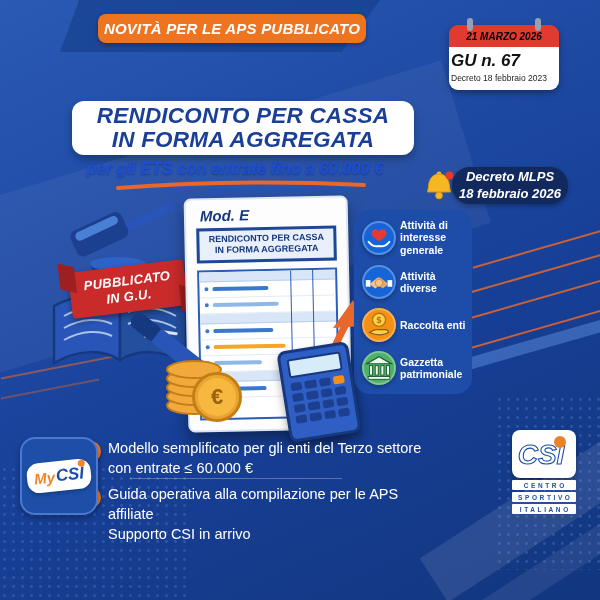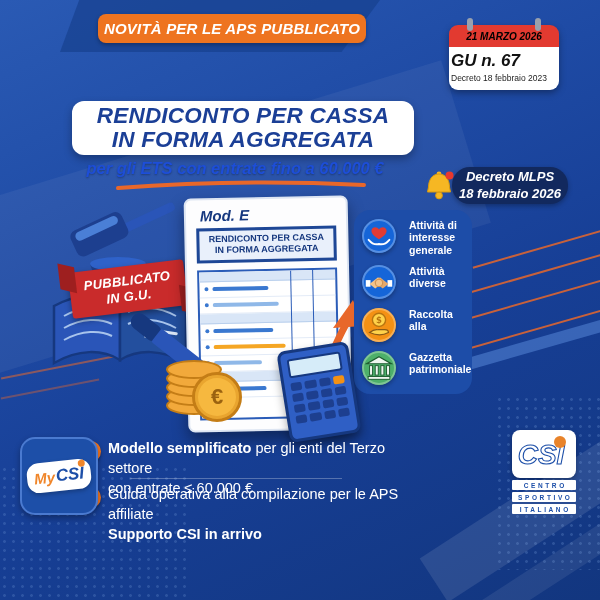--- a/index.html
+++ b/index.html
@@ -105,34 +105,34 @@
   .calc{position:absolute;left:283px;top:346px;width:66px;height:86px;background:#2f5fc5;border:3px solid #16387f;
     border-radius:8px;transform:rotate(-9deg);z-index:5;box-shadow:0 5px 10px rgba(0,0,0,.35)}
   .calc-screen{margin:6px 6px 5px;height:15px;background:#d6ecf9;border:2px solid #16387f;border-radius:3px}
   .calc-keys{display:grid;grid-template-columns:repeat(4,1fr);gap:3px;margin:0 6px}
   .calc-keys i{height:8px;background:#1d3f8f;border-radius:2px}
   .calc-keys i.orange{background:#f49114}
 
   
   .panel{position:absolute;left:354px;top:210px;width:118px;height:184px;background:#1d4da8;border-radius:16px;
     padding:9px 6px 9px 8px;box-sizing:border-box;display:flex;flex-direction:column;justify-content:space-between;z-index:4}
-  .act{display:flex;align-items:flex-start;gap:13px}
+  .act{display:flex;align-items:center;gap:4px}
   .act-circle{width:34px;height:34px;border-radius:50%;flex-shrink:0;display:flex;align-items:center;justify-content:center;
     box-shadow:inset 0 0 0 2px rgba(255,255,255,.28),0 2px 4px rgba(0,0,0,.3)}
   .ac-blue{background:#1565d8}.ac-orange{background:#f49114}.ac-green{background:#4db06a}
   .act-label{color:#fff;font-weight:700;font-size:10.5px;line-height:1.18}
 
   
   .check{position:absolute;width:21px;height:21px;border-radius:50%;background:#ee7420;color:#fff;
     display:flex;align-items:center;justify-content:center;font-size:13px;font-weight:800;
     box-shadow:0 2px 3px rgba(0,0,0,.3);z-index:5}
   .ck1{left:80px;top:441px}.ck2{left:80px;top:487px}
   .cl-text{position:absolute;left:108px;width:320px;color:#fff;font-size:14.5px;line-height:1.38;z-index:5}
   .cl1{top:438px}.cl2{top:484px}
-  .cl-text b{font-weight:700}
+  .cl-text b{font-weight:400}
   .divider{position:absolute;left:130px;top:478px;width:212px;height:1px;background:rgba(255,255,255,.28);z-index:5}
 
   
   .mycsi{position:absolute;left:20px;top:437px;width:74px;height:74px;background:#1d4fa8;
     border:2px solid #4a7ad0;border-radius:15px;display:flex;align-items:center;justify-content:center;z-index:5;
     box-shadow:0 3px 6px rgba(0,0,0,.3)}
   .mycsi-sticker{background:#fff;border-radius:12px;padding:6px 7px 7px;transform:rotate(-6deg);
     display:flex;align-items:flex-end;gap:1px;box-shadow:0 2px 4px rgba(0,0,0,.25)}
   .mycsi-my{color:#f0862a;font-weight:800;font-style:italic;font-size:15px;line-height:1}
   .mycsi-csi{color:#1d4fa8;font-weight:800;font-style:italic;font-size:17px;line-height:1;position:relative}
@@ -335,21 +335,21 @@
     <div class="act-label">Attività diverse</div>
   </div>
   <div class="act">
     <div class="act-circle ac-orange">
       <svg width="36" height="36" viewBox="0 0 36 36">
         <circle cx="18" cy="12.5" r="7" fill="#ffd24a" stroke="#b8740f" stroke-width="1.5"></circle>
         <text x="18" y="16" text-anchor="middle" font-size="9" font-weight="bold" fill="#b8740f" font-family="'DejaVu Sans',sans-serif">$</text>
         <path d="M8,26 Q13,22 17,23 L24,23 Q28,23 28,26 Q19,31 8,26 Z" fill="#ffd24a" stroke="#8a5a16" stroke-width="1.3"></path>
       </svg>
     </div>
-    <div class="act-label">Raccolta alla</div>
+    <div class="act-label">Raccolta enti</div>
   </div>
   <div class="act">
     <div class="act-circle ac-green">
       <svg width="36" height="36" viewBox="0 0 36 36">
         <polygon points="18,6 31,13.5 5,13.5" fill="#eef7ee" stroke="#1e5c30" stroke-width="1.3"></polygon>
         <rect x="8" y="15.5" width="3.2" height="10" fill="#eef7ee" stroke="#1e5c30" stroke-width="1"></rect>
         <rect x="14" y="15.5" width="3.2" height="10" fill="#eef7ee" stroke="#1e5c30" stroke-width="1"></rect>
         <rect x="20" y="15.5" width="3.2" height="10" fill="#eef7ee" stroke="#1e5c30" stroke-width="1"></rect>
         <rect x="26" y="15.5" width="3.2" height="10" fill="#eef7ee" stroke="#1e5c30" stroke-width="1"></rect>
         <rect x="6.5" y="27" width="23" height="3" fill="#eef7ee" stroke="#1e5c30" stroke-width="1"></rect>

